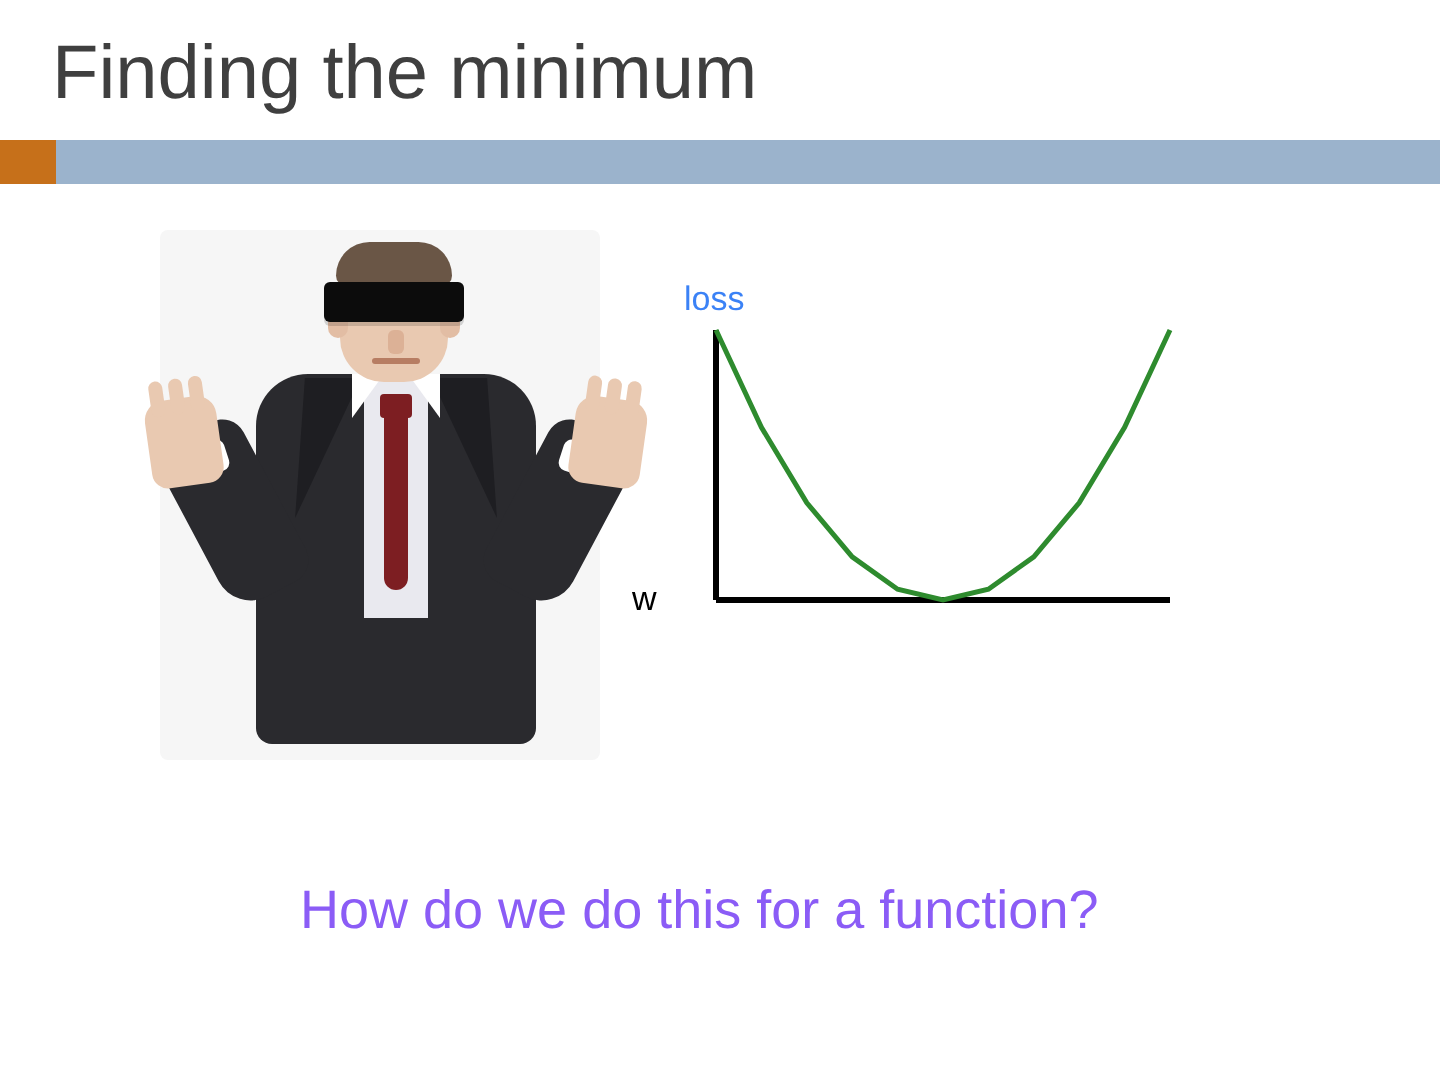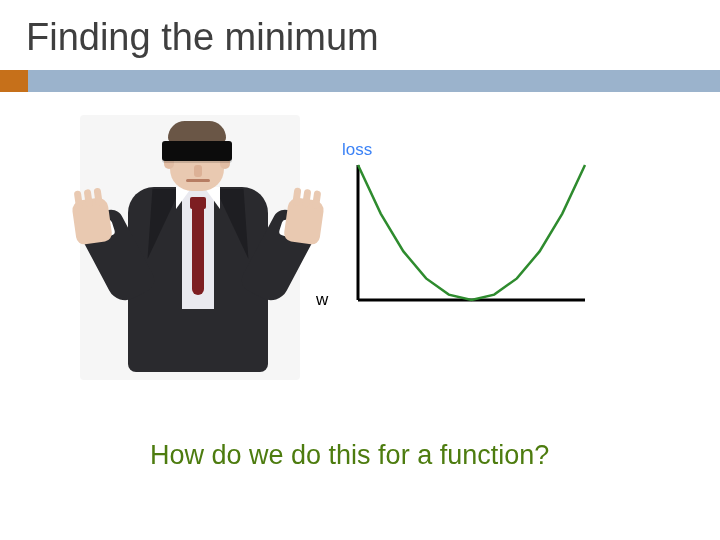--- a/index.html
+++ b/index.html
@@ -292,21 +292,21 @@
     top: 290px;
     font-size: 17px;
     color: #000;
   }
 
   .question {
     position: absolute;
     left: 150px;
     top: 440px;
     font-size: 27px;
-    color: #4d7c0f;
+    color: #8b5cf6;
   }
 </style>
 </head>
 <body>
 
 <div class="slide">
 
   <div class="title">Finding the minimum</div>
   <div class="accent-bar"></div>
   <div class="accent-tab"></div>

